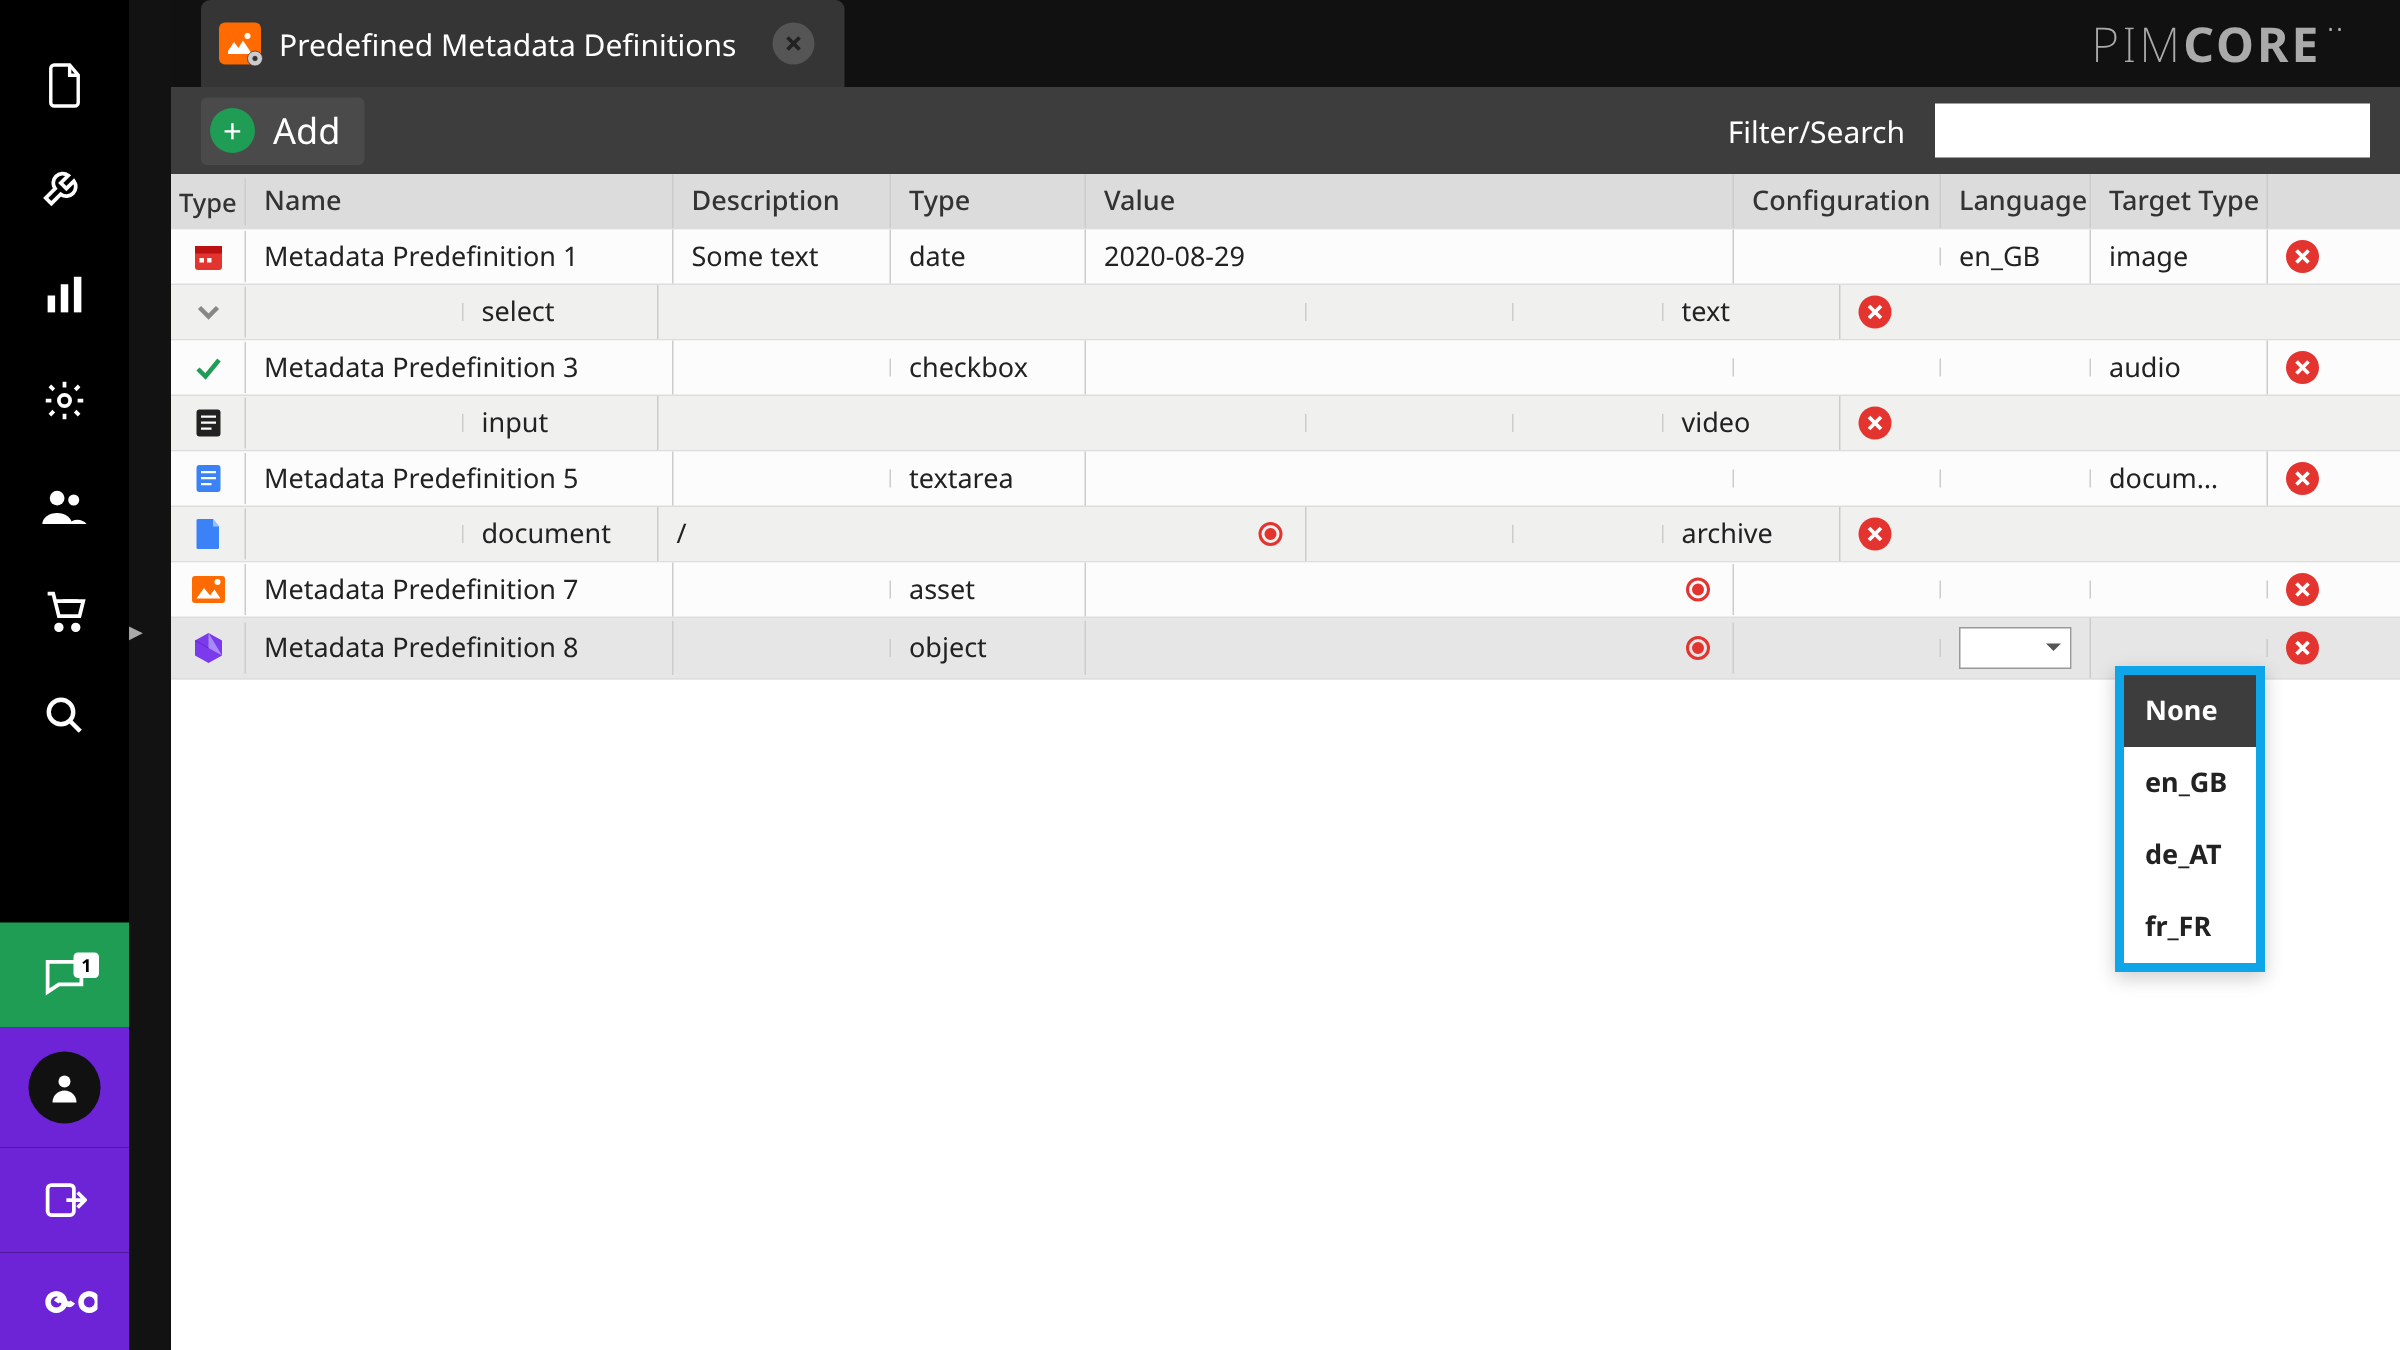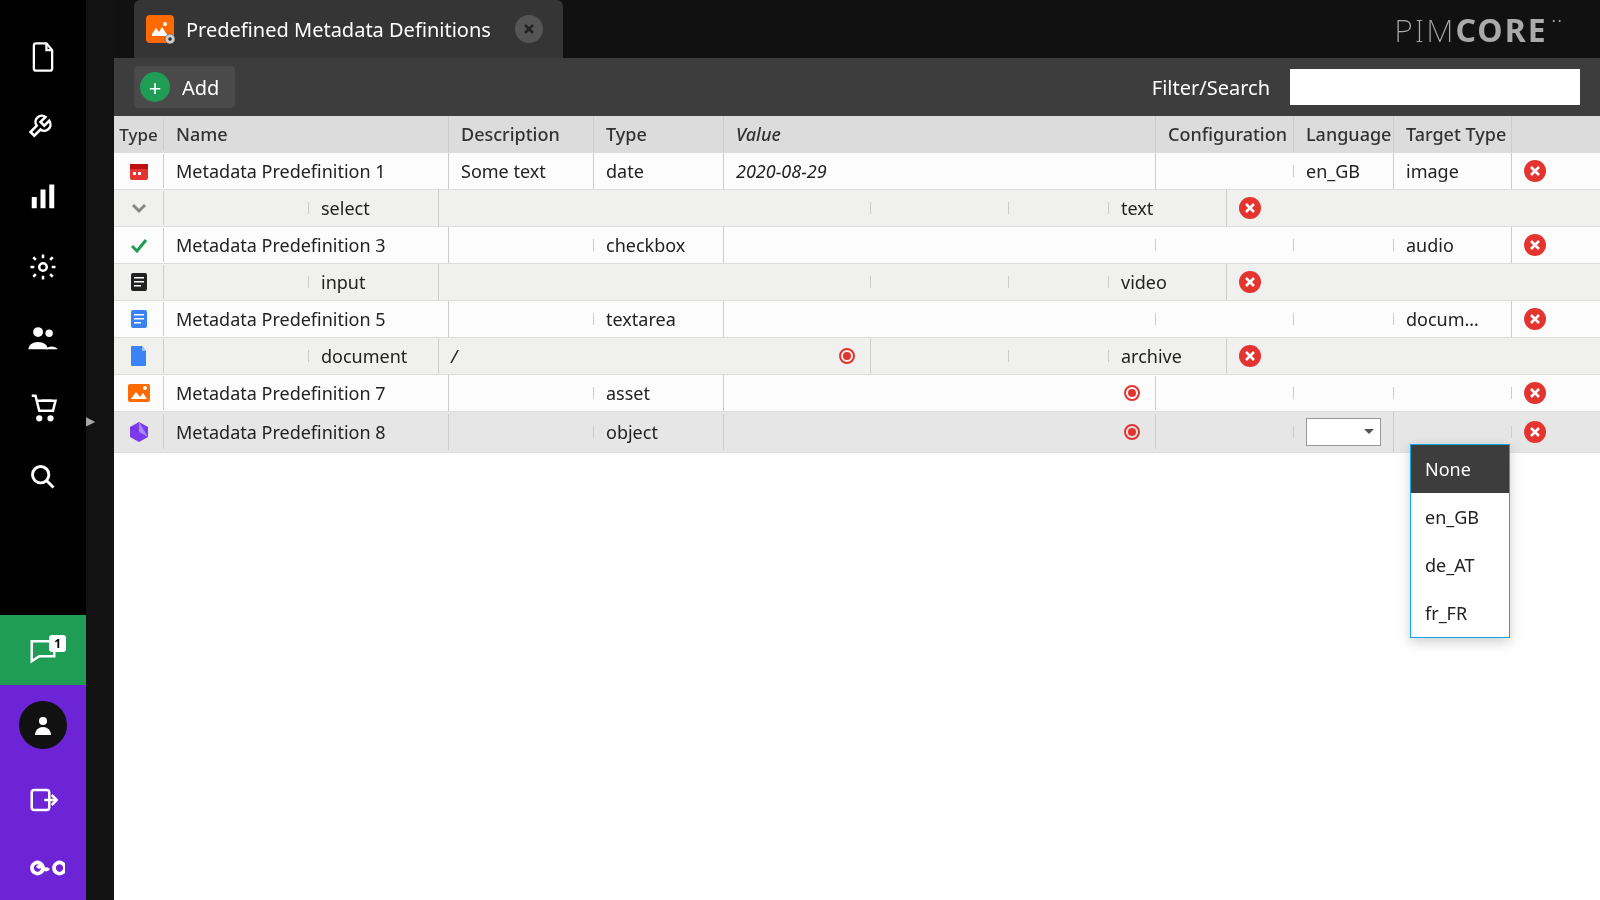--- a/index.html
+++ b/index.html
@@ -137,21 +137,21 @@
   .cell {
     padding:6px 12px;
     border-right:1px solid #ccc;
     overflow:hidden; text-overflow:ellipsis; white-space:nowrap;
     display:flex; align-items:center;
   }
   .col-icon   { width:50px; justify-content:center; padding:4px 0; }
   .col-name   { width:285px; }
   .col-desc   { width:145px; }
   .col-type   { width:130px; }
-  .col-value  { width:432px;font-style:italic; }
+  .col-value  { width:432px; }
   .col-config { width:138px; }
   .col-lang   { width:100px; }
   .col-target { width:118px; }
   .col-del    { width:46px; justify-content:center; border-right:none; }
   .grid-header .col-icon { font-size:17px; }
   .grid-row:nth-child(odd){ background:#fcfcfc; }
   .grid-row:nth-child(even){ background:#f0f0ef; }
   .grid-row.active { background:#e6e6e6; }
   .del-btn {
     width:22px; height:22px; border-radius:50%; background:#e3342f;
@@ -170,23 +170,24 @@
     display:flex; align-items:center; justify-content:space-between;
     padding:0 6px; cursor:pointer;
   }
   
   .dropdown {
     position:absolute;
     top:328px;
     left:1296px;
     width:100px;
     background:#fff;
-    border:1px solid #0ea5e9;
+    border:6px solid #0ea5e9;
     box-shadow:0 4px 12px rgba(0,0,0,.2);
     z-index:100;
+    font-weight:bold;
   }
   .dropdown-item {
     padding:12px 14px; font-size:18px; cursor:pointer;
   }
   .dropdown-item.selected { background:#3d3d3d; color:#fff; }
   
   .splitter {
     position:absolute; left:86px; top:412px;
     width:12px; height:14px;
     color:#aaa; z-index:5; font-size:12px;
@@ -291,21 +292,21 @@
               <path d="M3 3l8 8M11 3l-8 8"></path>
             </svg>
         </div>
       </div>
       <div class="logo">PIM<b>CORE</b>¨</div>
     </div>
 
     <div class="toolbar">
       <div class="add-btn">
         <div class="add-circle">+</div>
-        <span style="font-size:20px;">Add</span>
+        <span style="font-size:24px;">Add</span>
       </div>
       <div class="toolbar-spacer"></div>
       <span class="filter-label">Filter/Search</span>
       <input class="filter-input" value="" style="">
     </div>
 
     <div class="table-wrap">
       <div class="grid-header">
         <div class="cell col-icon">Type</div>
         <div class="cell col-name">Name</div>

